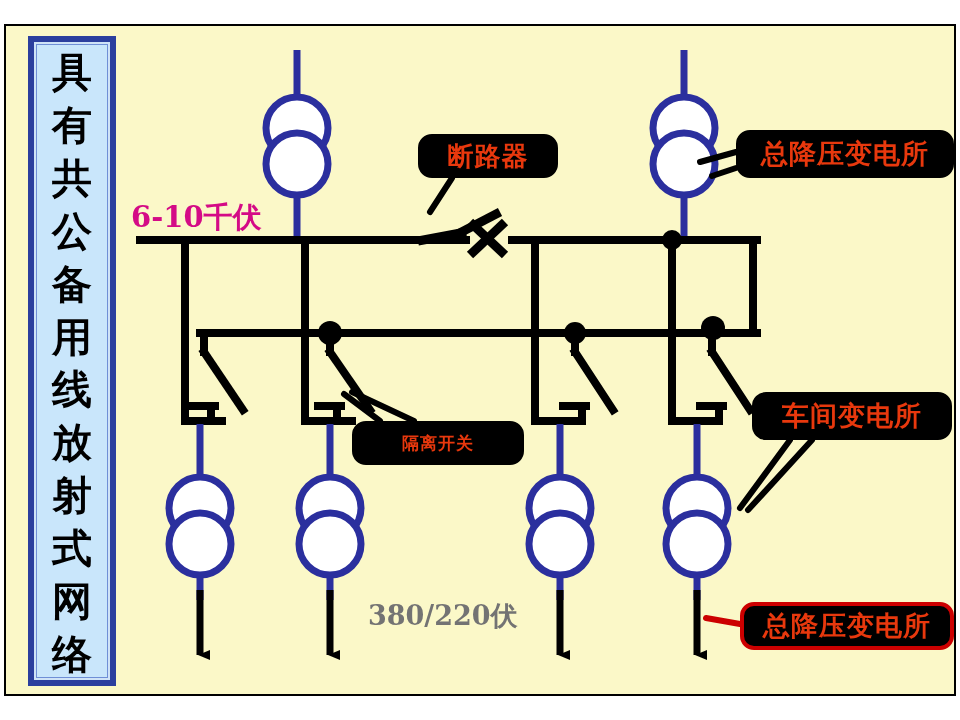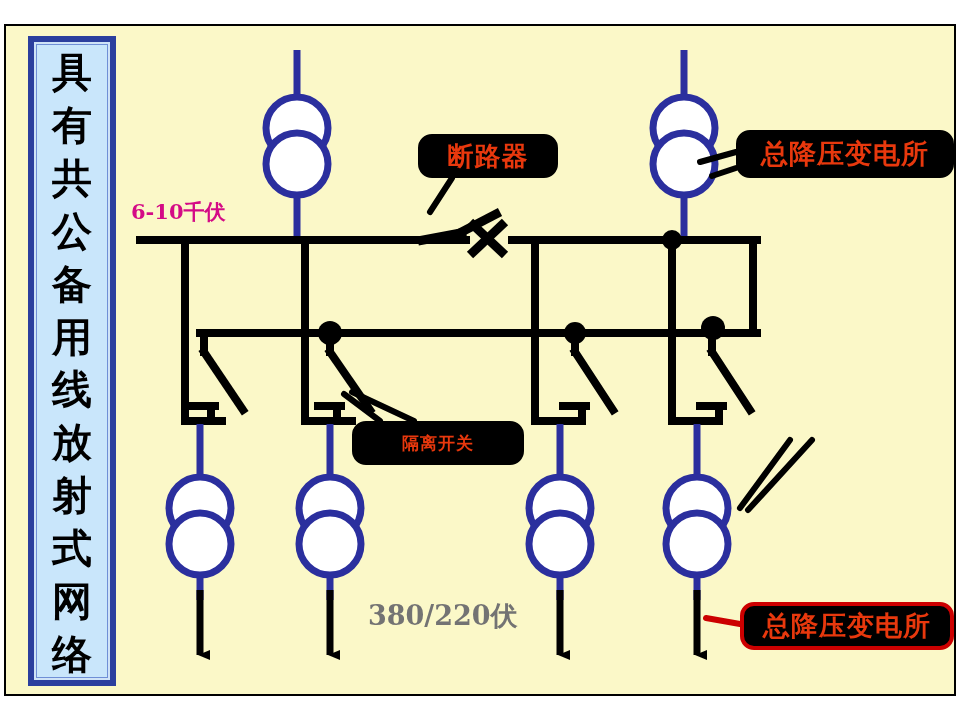--- a/index.html
+++ b/index.html
@@ -111,21 +111,21 @@
   #callout-lv-equip {
     left: 740px; top: 602px; width: 214px; height: 48px;
     font-size: 27px;
   }
 
   
   #label-voltage-hv {
     position: absolute;
     left: 131px; top: 198px;
     font-family: "DejaVu Serif", "Liberation Serif", serif;
-    font-size: 21px;
+    font-size: 29px;
     font-weight: bold;
     color: #d40b86;
     white-space: nowrap;
     user-select: none;
   }
   #label-voltage-lv {
     position: absolute;
     left: 368px; top: 598px;
     font-family: "DejaVu Serif", "Liberation Serif", serif;
     font-size: 27px;
@@ -299,16 +299,17 @@
 
   <div id="label-voltage-hv">6-10千伏</div>
   <div id="label-voltage-lv">380/220伏</div>
 
   <div class="callout" id="callout-breaker">断路器</div>
 
   <div class="callout" id="callout-main-sub">总降压变电所</div>
 
   <div class="callout" id="callout-isolator">隔离开关</div>
 
+  <div class="callout" id="callout-workshop-sub">车间变电所</div>
 
   <div class="callout red-border" id="callout-lv-equip">总降压变电所</div>
 
 </div>
 
 </body></html>

